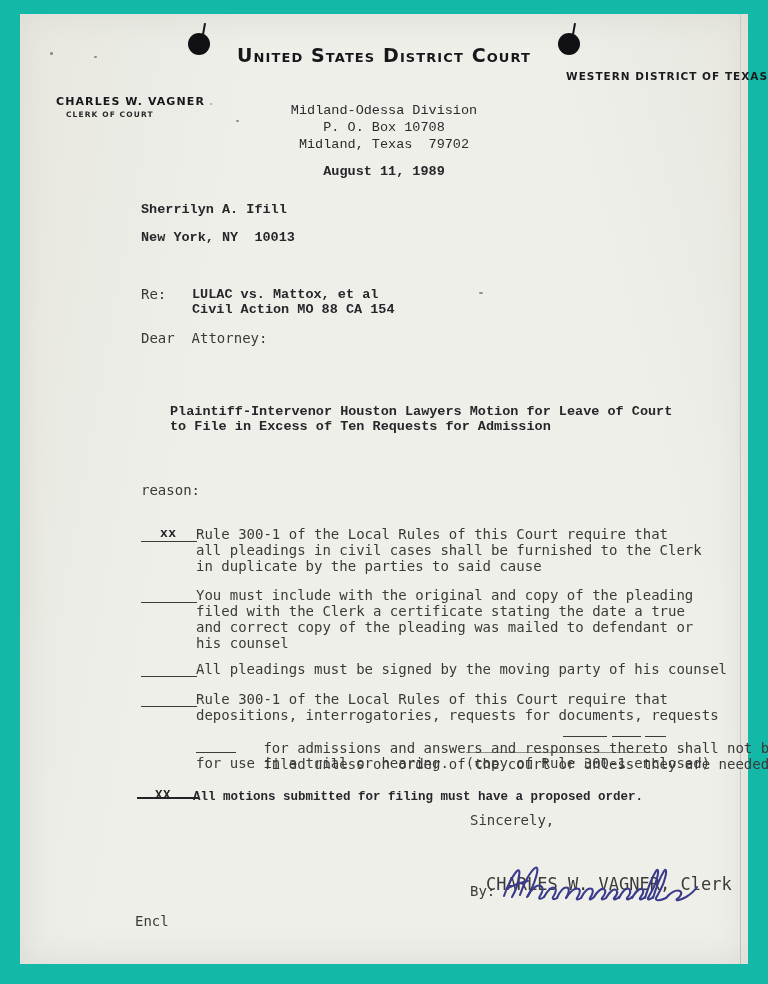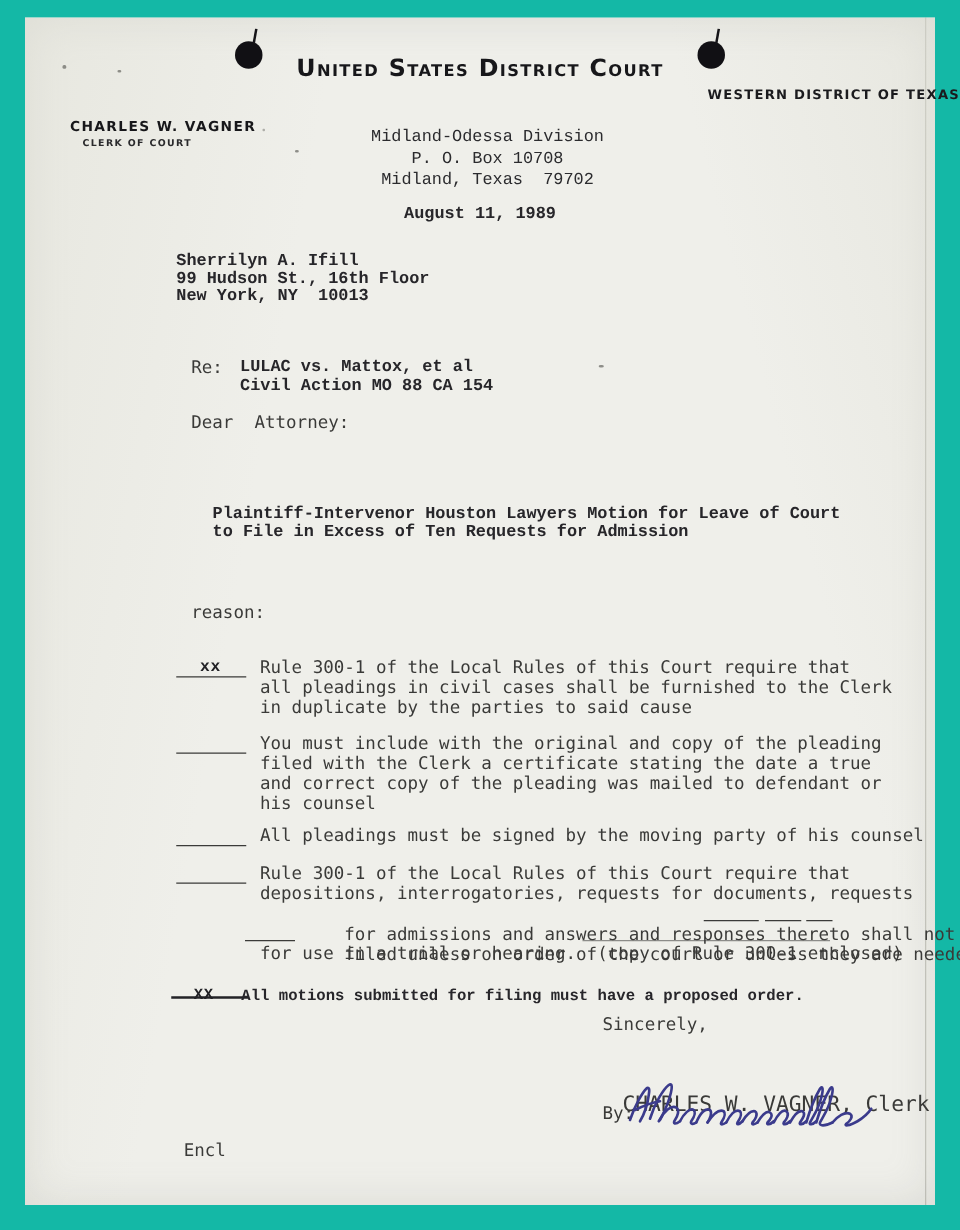--- a/index.html
+++ b/index.html
@@ -53,21 +53,20 @@
 
   
   
   .tw {
     font-family: "DejaVu Sans Mono", monospace;
     color: #3a3a38;
     font-size: 13px;
     line-height: 17px;
     white-space: pre;
     letter-spacing: 0px;
-    padding-left: 12px;
   }
   
   .tw-bold {
     font-family: "Liberation Mono", "DejaVu Sans Mono", monospace;
     color: #27262a;
     font-size: 13.5px;
     line-height: 17px;
     font-weight: bold;
     white-space: pre;
   }
@@ -202,21 +201,20 @@
     <div id="clerk-name">CHARLES W. VAGNER</div>
     <div id="clerk-role">CLERK OF COURT</div>
 
     <div class="abs tw" style="left:0; right:0; top:102px; text-align:center; font-family:'Liberation Mono','DejaVu Sans Mono',monospace; font-size:13.5px; color:#2b2b2e;">Midland-Odessa Division</div>
     <div class="abs tw" style="left:0; right:0; top:119px; text-align:center; font-family:'Liberation Mono','DejaVu Sans Mono',monospace; font-size:13.5px; color:#2b2b2e;">P. O. Box 10708</div>
     <div class="abs tw" style="left:0; right:0; top:136px; text-align:center; font-family:'Liberation Mono','DejaVu Sans Mono',monospace; font-size:13.5px; color:#2b2b2e;">Midland, Texas  79702</div>
 
     <div class="abs tw-bold" style="left:0; right:0; top:163px; text-align:center;">August 11, 1989</div>
 
     <div class="abs tw-bold" style="left:141px; top:201px;">Sherrilyn A. Ifill</div>
-    <div class="abs tw-bold" style="left:141px; top:215px;">99 Hudson St., 16th Floor</div>
     <div class="abs tw-bold" style="left:141px; top:229px;">New York, NY  10013</div>
 
     <div class="abs tw" style="left:141px; top:286px; font-size:14px;">Re:</div>
     <div class="abs tw-bold" style="left:192px; top:286px;">LULAC vs. Mattox, et al</div>
     <div class="abs tw-bold" style="left:192px; top:301px;">Civil Action MO 88 CA 154</div>
 
     <div class="abs tw" style="left:141px; top:330px; font-size:14px;">Dear  Attorney:</div>
 
     <div class="abs tw-bold" style="left:170px; top:403px;">Plaintiff-Intervenor Houston Lawyers Motion for Leave of Court</div>
     <div class="abs tw-bold" style="left:170px; top:418px;">to File in Excess of Ten Requests for Admission</div>

